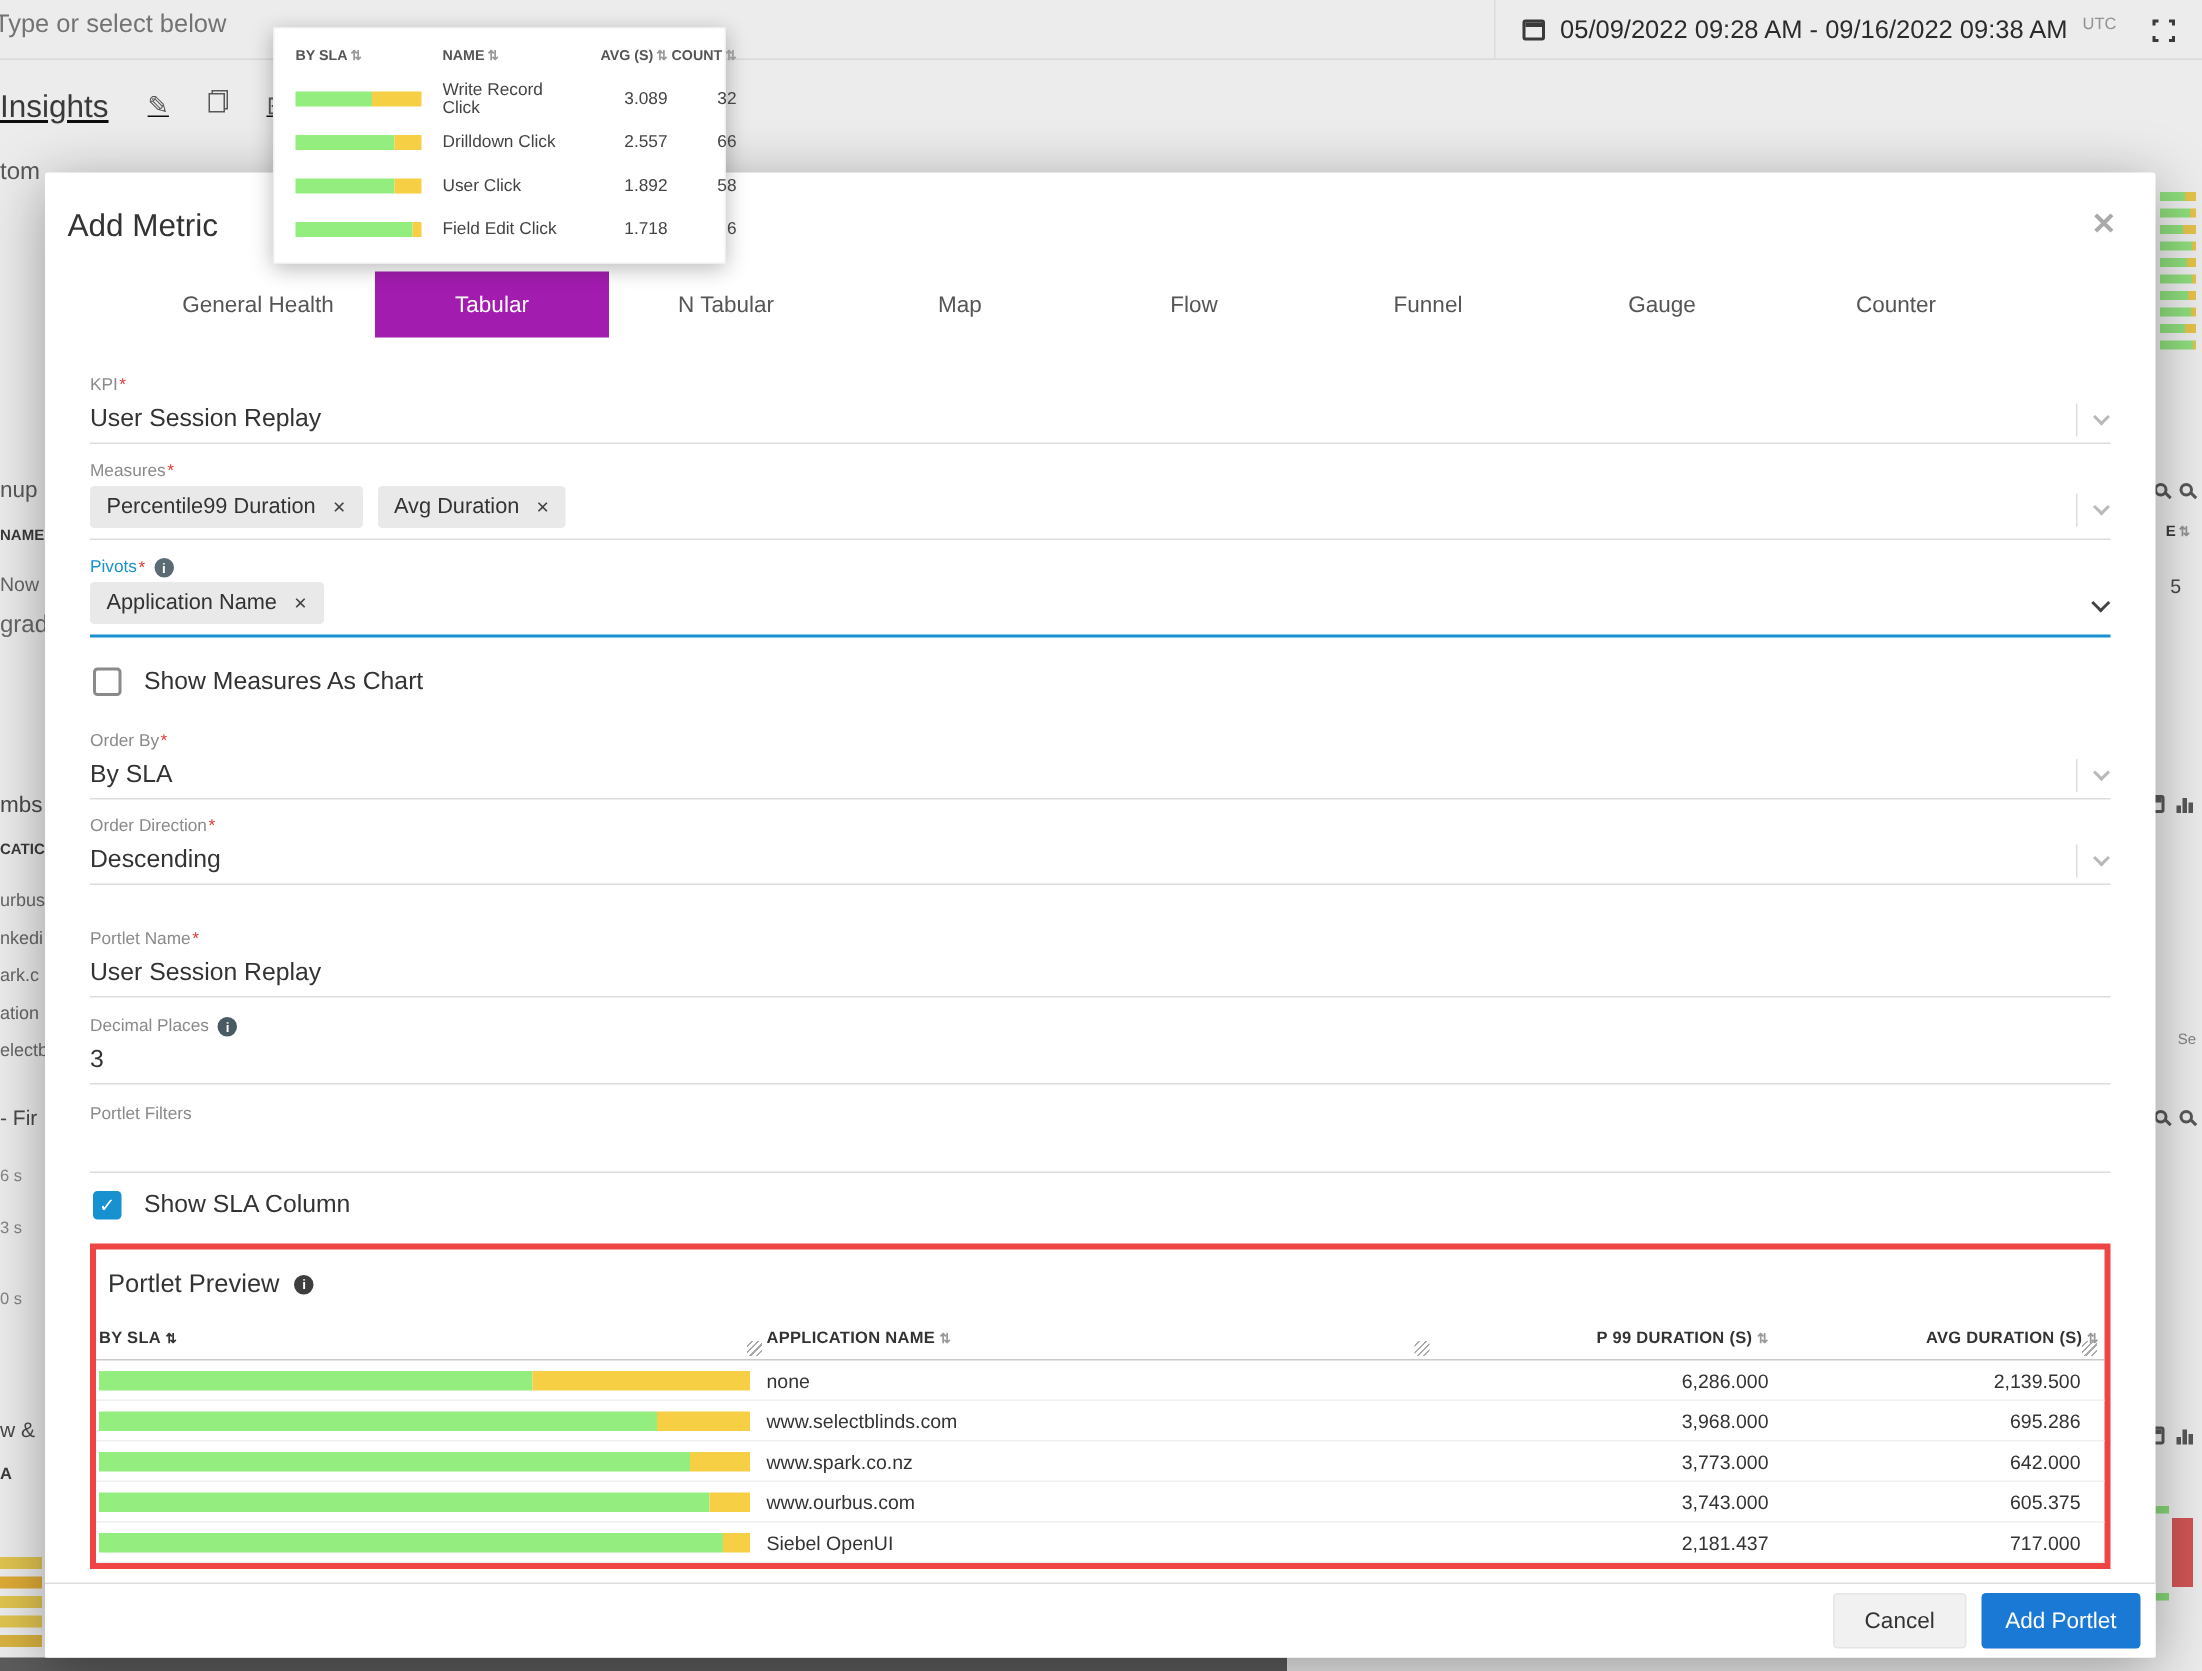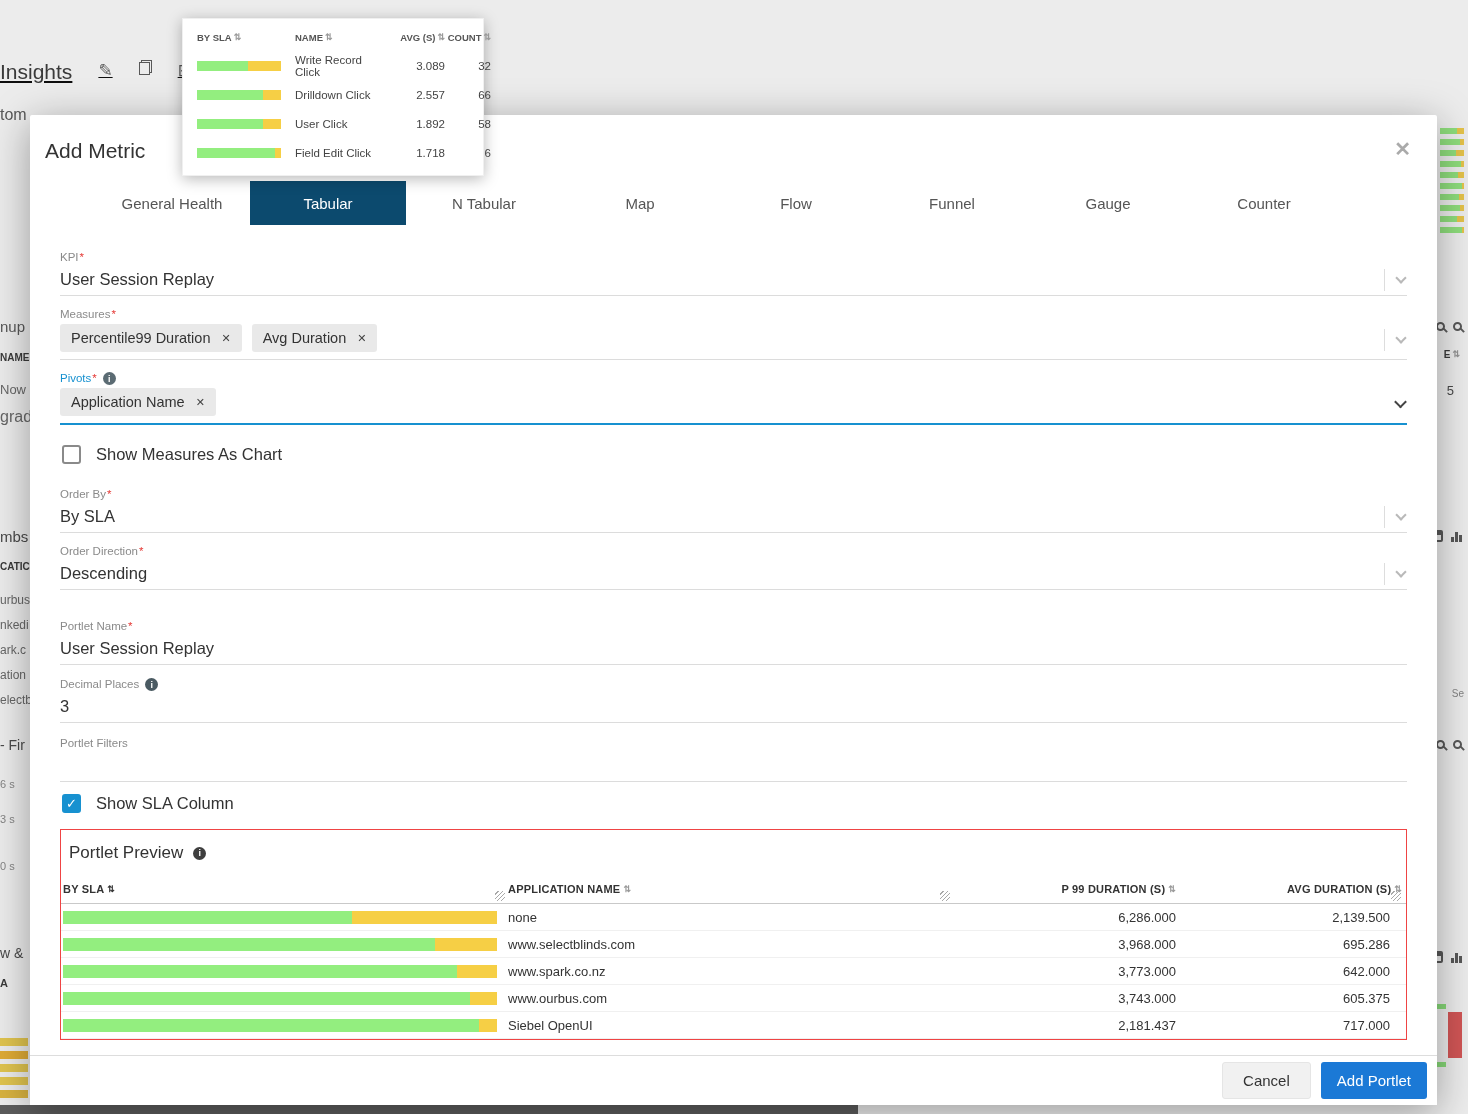--- a/index.html
+++ b/index.html
@@ -48,21 +48,21 @@
   
   .overlay { position:absolute; inset:0; background:rgba(110,110,110,0.13); z-index:5; }
 
   
   .modal { position:absolute; left:30px; top:115px; width:1407px; height:990px; background:#fff; z-index:10; box-shadow:0 8px 40px rgba(0,0,0,0.35); border-radius:2px; }
   .m-header { position:relative; padding:24px 24px 18px 15px; }
   .m-title { font-size:21px; color:#333; }
   .m-close { position:absolute; right:26px; top:22px; font-size:20px; font-weight:bold; color:#aaa; cursor:pointer; }
   .tabs { display:flex; margin-left:64px; }
   .tab { width:156px; height:44px; display:flex; align-items:center; justify-content:center; font-size:15px; color:#555; cursor:pointer; }
-  .tab.active { background:#0c4a6e; color:#fff; }
+  .tab.active { background:#a21caf; color:#fff; }
   .m-body { padding:26px 30px 0 30px; }
 
   .field { margin-bottom:12px; }
   .flabel { font-size:11.5px; color:#8a8a8a; height:16px; }
   .flabel.blue span.lbl { color:#1791d0; }
   .req { color:#e53935; margin-left:1px; }
   .fvalue { position:relative; min-height:29px; display:flex; align-items:center; border-bottom:1px solid #dcdcdc; font-size:16.5px; color:#333; padding-bottom:3px; }
   .fvalue.chips-row { min-height:36px; padding-bottom:7px; gap:10px; }
   .fvalue.active { border-bottom:2px solid #1791d0; }
   .select-right { position:absolute; right:2px; top:45%; transform:translateY(-50%); display:flex; align-items:center; gap:12px; }
@@ -72,21 +72,21 @@
   .chip { display:inline-flex; align-items:center; background:#e9e9e9; border-radius:3px; padding:6px 11px; font-size:14.5px; color:#333; }
   .chip-x { margin-left:11px; font-size:11px; color:#444; cursor:pointer; }
   .info { display:inline-flex; align-items:center; justify-content:center; width:13px; height:13px; border-radius:50%; background:#5b6b73; color:#fff; font-size:9px; font-weight:bold; margin-left:6px; vertical-align:middle; }
   .check-row { display:flex; align-items:center; gap:15px; font-size:16.5px; color:#333; }
   .check-row.first { margin:6px 0 24px 2px; }
   .check-row.second { margin:12px 0 16px 2px; }
   .cbox { width:19px; height:19px; border:2px solid #8a8a8a; border-radius:3px; display:inline-flex; align-items:center; justify-content:center; cursor:pointer; }
   .cbox.checked { background:#1791d0; border-color:#1791d0; color:#fff; font-size:13px; }
 
   
-  .preview { border:1px solid #ef4444; margin-top:4px; }
+  .preview { border:4px solid #ef4444; margin-top:4px; }
   .pv-title-row { display:flex; align-items:center; padding:13px 8px 11px; font-size:17px; color:#333; }
   .pv-grid { display:grid; grid-template-columns:445px 445px 225px 1fr; align-items:center; padding:0 2px; }
   .pv-head { height:30px; border-bottom:1px solid #c9c9c9; }
   .th { position:relative; font-size:11px; font-weight:bold; color:#333; letter-spacing:0.2px; display:flex; align-items:center; gap:3px; height:30px; }
   .th.num { justify-content:flex-end; padding-right:2px; }
   .grip { position:absolute; right:3px; bottom:3px; width:10px; height:10px; background:repeating-linear-gradient(135deg, transparent 0 2px, #a9a9a9 2px 3px); }
   .pv-row { height:27px; border-bottom:1px solid #f0f0f0; }
   .td { font-size:13px; color:#333; }
   .td.num { text-align:right; padding-right:2px; }
   .td.num.avgn { padding-right:14px; }
@@ -111,20 +111,30 @@
   .tt-bar .y { background:#f6cf45; }
   .tt-name { font-size:11.5px; color:#444; }
   .tt-num { font-size:11.5px; color:#444; text-align:right; }
 </style>
 </head>
 <body>
 
 <div class="screen">
 
   <div class="bg">
+    <div class="topbar">
+      <input class="search" placeholder="Type or select below" style="">
+      <div class="tb-right">
+        <span class="vdiv"></span>
+        <span class="cal"></span>
+        <span class="daterange">05/09/2022 09:28 AM - 09/16/2022 09:38 AM</span>
+        <span class="utc">UTC</span>
+        <span class="fs"></span>
+      </div>
+    </div>
     <div class="titlerow">
       <span class="pgtitle">Insights</span>
       <span class="ticon">✎</span>
       <span class="cpy"></span>
       <span class="ticon">⊞</span>
     </div>
 
     <span class="lf" style="top:106px;font-size:16px;color:#555">tom</span>
     <span class="lf" style="top:318px;font-size:15px;color:#555">nup</span>
     <span class="lf" style="top:352px;font-size:10px;font-weight:bold;color:#333">NAME</span>

